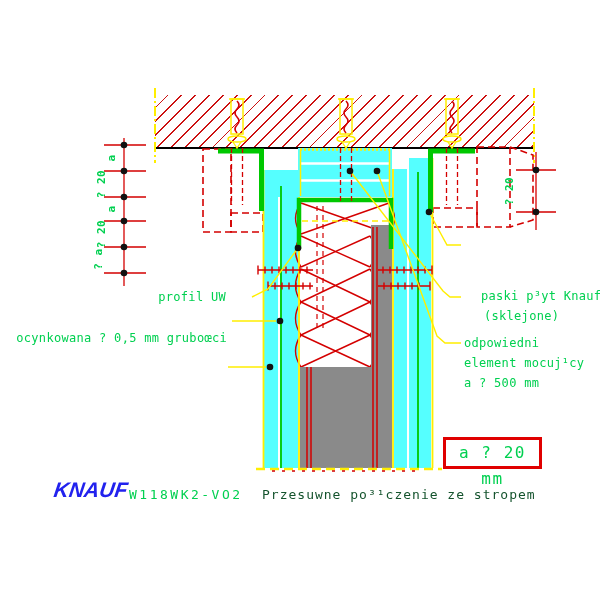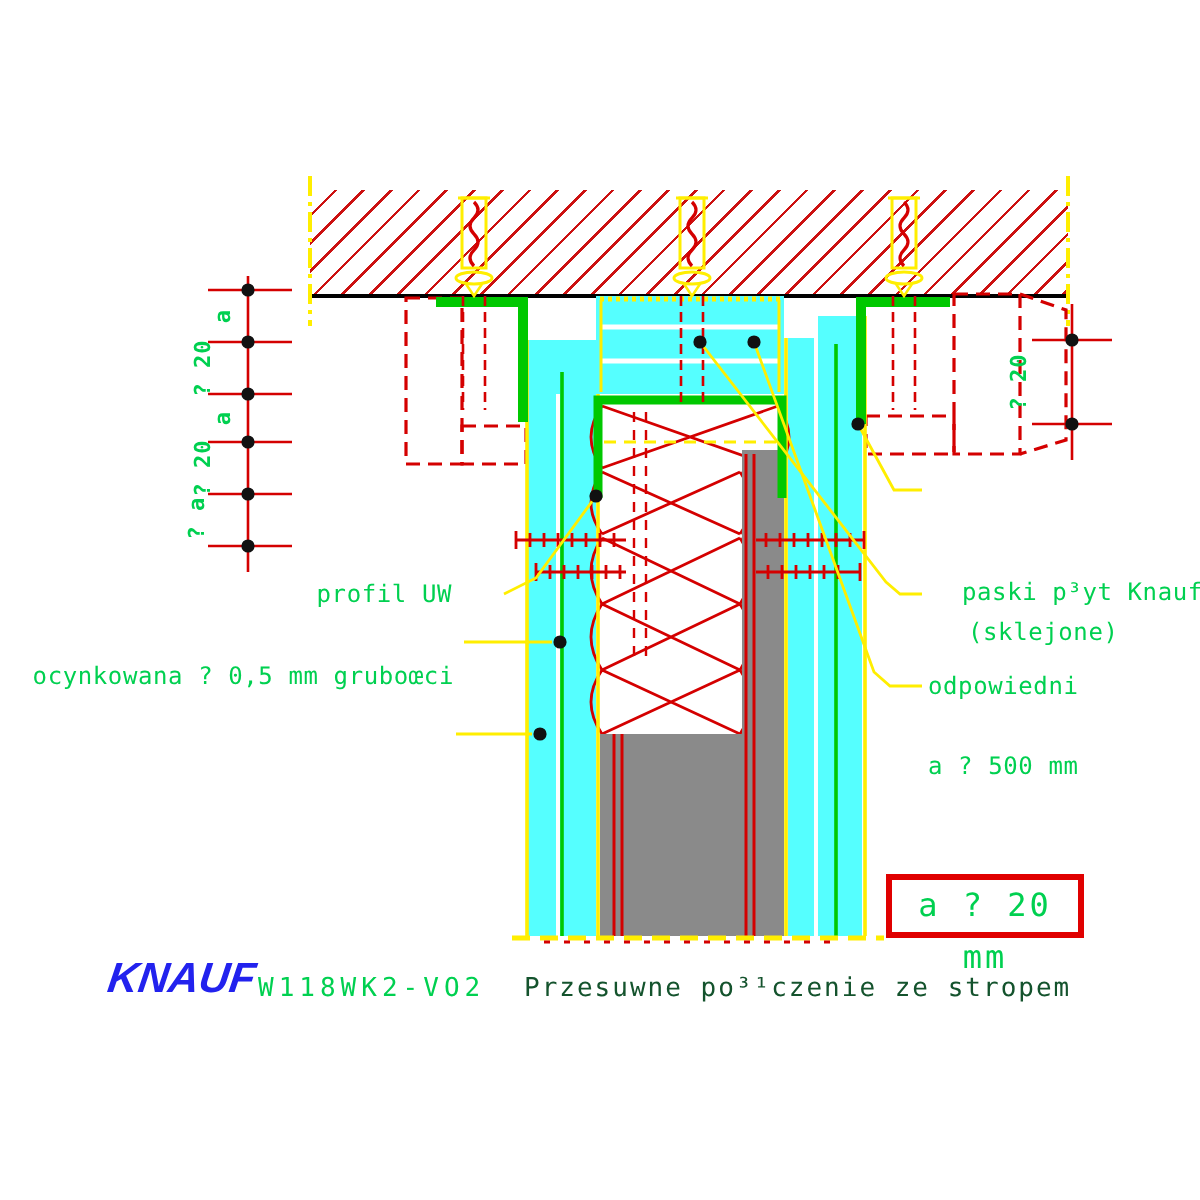--- a/index.html
+++ b/index.html
@@ -153,20 +153,21 @@
   <div class="dim" style="left:90px;top:203px;">a</div>
   <div class="dim" style="left:80px;top:228px;">? 20</div>
   <div class="dim" style="left:77px;top:253px;">? a</div>
   <div class="dim" style="left:488px;top:185px;">? 20</div>
 
   <div class="lbl r" style="left:138px;top:291px;width:88px;">profil UW</div>
   <div class="lbl r" style="left:0px;top:332px;width:227px;">ocynkowana ? 0,5 mm gruboœci</div>
   <div class="lbl" style="left:464px;top:290px;margin-left:17px;">paski p³yt Knauf</div>
   <div class="lbl" style="left:484px;top:310px;">(sklejone)</div>
   <div class="lbl" style="left:464px;top:337px;">odpowiedni</div>
+  <div class="lbl" style="left:464px;top:357px;">element mocuj¹cy</div>
   <div class="lbl" style="left:464px;top:377px;">a ? 500 mm</div>
 
   <div class="abs notebox">
     <span>a ? 20 mm</span>
   </div>
 
   <div class="abs logo">KNAUF</div>
   <div class="abs code">W118WK2-VO2</div>
   <div class="abs title">Przesuwne po³¹czenie ze stropem</div>
 

